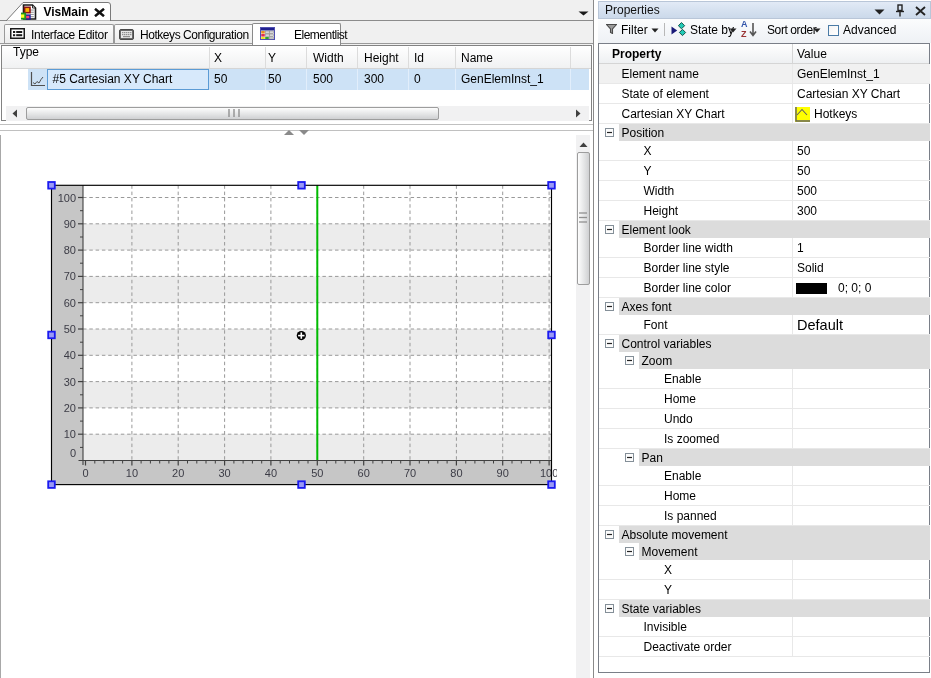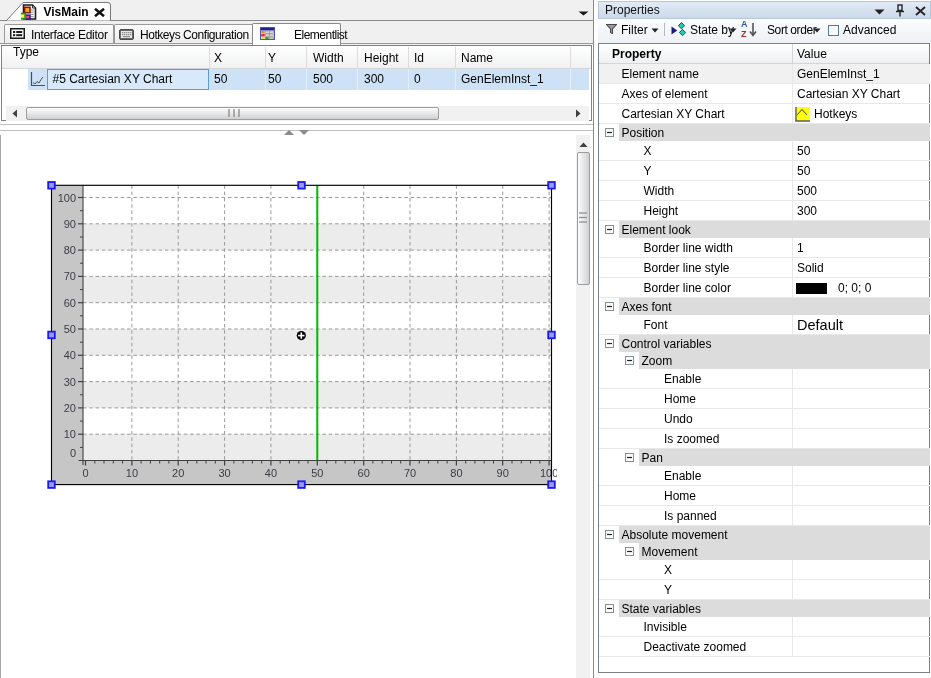--- a/index.html
+++ b/index.html
@@ -350,21 +350,21 @@
 <div class="abs" style="left:792px;top:44px;width:1px;height:20px;background:#d5d5d5;"></div>
 <div class="t" style="left:612px;top:54px;transform:translateY(-50%);font-weight:bold;">Property</div>
 <div class="t" style="left:797px;top:54px;transform:translateY(-50%);">Value</div>
 <div class="abs" style="left:598.5px;top:64.0px;width:331.0px;height:20.0px;background:#f1f1f1;"></div>
 <div class="abs" style="left:598.5px;top:83.0px;width:331.0px;height:1px;background:#e8e8e8;"></div>
 <div class="abs" style="left:792px;top:64.0px;width:1px;height:20.0px;background:#e8e8e8;"></div>
 <div class="t" style="left:621.5px;top:74.0px;transform:translateY(-50%);">Element name</div>
 <div class="t" style="left:797px;top:74.0px;transform:translateY(-50%);">GenElemInst_1</div>
 <div class="abs" style="left:598.5px;top:103.0px;width:331.0px;height:1px;background:#e8e8e8;"></div>
 <div class="abs" style="left:792px;top:84.0px;width:1px;height:20.0px;background:#e8e8e8;"></div>
-<div class="t" style="left:621.5px;top:94.0px;transform:translateY(-50%);">Axes of element</div>
+<div class="t" style="left:621.5px;top:94.0px;transform:translateY(-50%);">State of element</div>
 <div class="t" style="left:797px;top:94.0px;transform:translateY(-50%);">Cartesian XY Chart</div>
 <div class="abs" style="left:598.5px;top:123.0px;width:331.0px;height:1px;background:#e8e8e8;"></div>
 <div class="abs" style="left:792px;top:104.0px;width:1px;height:20.0px;background:#e8e8e8;"></div>
 <div class="t" style="left:621.5px;top:114.0px;transform:translateY(-50%);">Cartesian XY Chart</div>
 <svg class="abs" style="left:795px;top:107.0px;" width="15" height="15" viewBox="0 0 15 15">
 <rect x="0" y="0" width="15" height="15" fill="#ffff00"></rect>
 <path d="M 1 0 L 1 14 L 15 14" stroke="#606060" stroke-width="1.4" fill="none"></path>
 <path d="M 2 8 L 7 2.5 L 12 8" stroke="#606060" stroke-width="1.1" fill="none"></path>
 </svg>
 <div class="t" style="left:814px;top:114.0px;transform:translateY(-50%);">Hotkeys</div>
@@ -480,12 +480,12 @@
 <svg class="abs" style="left:604.5px;top:604.0px;" width="9" height="9" viewBox="0 0 9 9">
     <rect x="0.5" y="0.5" width="8" height="8" fill="#fcfcfc" stroke="#848f98"></rect>
     <line x1="2" y1="4.5" x2="7" y2="4.5" stroke="#222" stroke-width="1.2"></line>
   </svg>
 <div class="t" style="left:621.5px;top:608.5px;transform:translateY(-50%);">State variables</div>
 <div class="abs" style="left:598.5px;top:636.0px;width:331.0px;height:1px;background:#e8e8e8;"></div>
 <div class="abs" style="left:792px;top:617.0px;width:1px;height:20.0px;background:#e8e8e8;"></div>
 <div class="t" style="left:643.5px;top:627.0px;transform:translateY(-50%);">Invisible</div>
 <div class="abs" style="left:598.5px;top:656.0px;width:331.0px;height:1px;background:#e8e8e8;"></div>
 <div class="abs" style="left:792px;top:637.0px;width:1px;height:20.0px;background:#e8e8e8;"></div>
-<div class="t" style="left:643.5px;top:647.0px;transform:translateY(-50%);">Deactivate zoomed</div>
+<div class="t" style="left:643.5px;top:647.0px;transform:translateY(-50%);">Deactivate order</div>
 </body></html>

